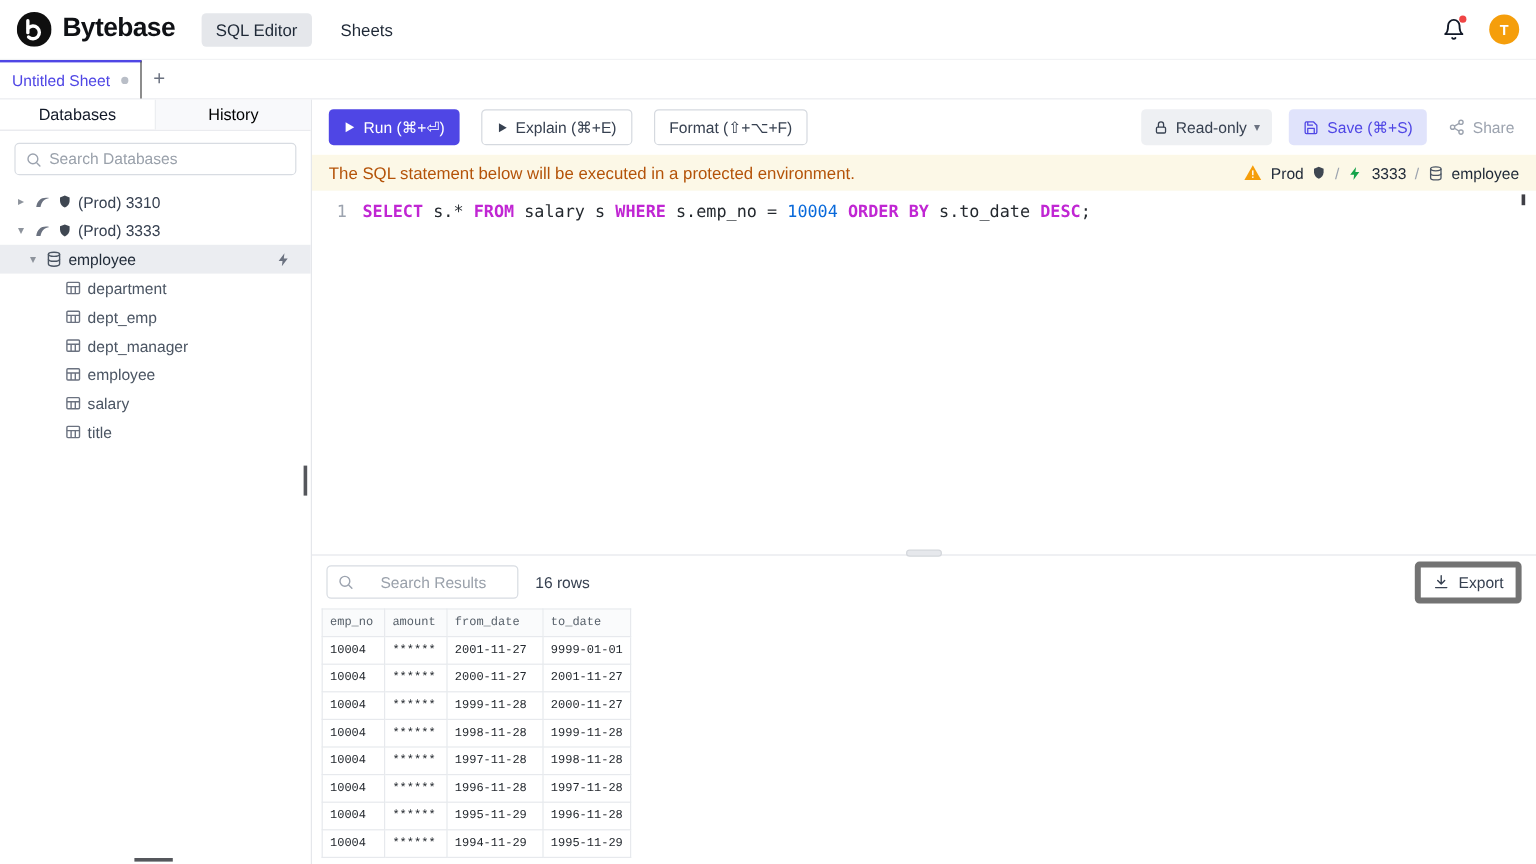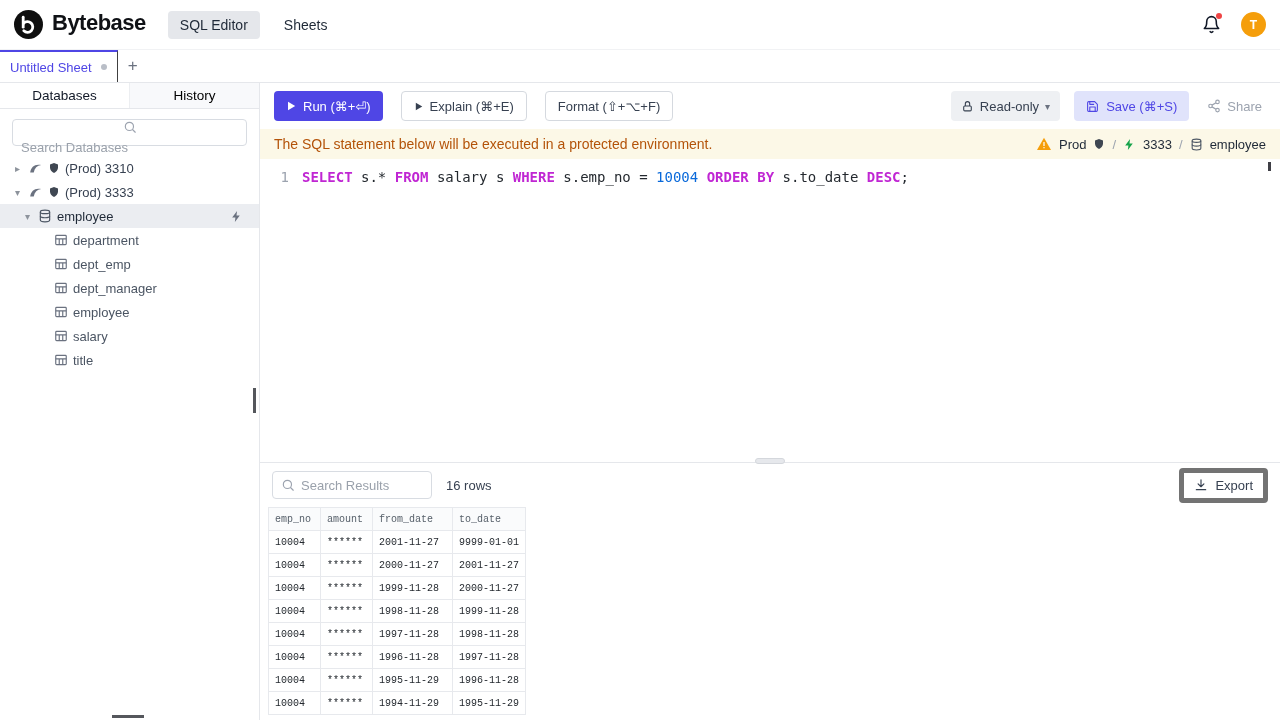--- a/index.html
+++ b/index.html
@@ -30,21 +30,21 @@
   .tab-add { width:30px; display:flex; align-items:center; justify-content:center; color:#6b7280;
              font-size:17px; cursor:pointer; }
 
   
   .sidebar { position:absolute; top:83px; left:0; width:260px; bottom:0; background:#fff;
              border-right:1px solid #e5e7eb; overflow:hidden; }
   .side-tabs { display:flex; height:26px; border-bottom:1px solid #e5e7eb; font-size:13.5px; }
   .side-tab { flex:1; display:flex; align-items:center; justify-content:center; color:#111827; cursor:pointer; }
   .side-tab.inactive { background:#f8f9fb; border-left:1px solid #eceef1; color:#000000; }
   .side-search { margin:10px 12px; height:27px; border:1px solid #d8dce2; border-radius:4px;
-                 display:flex; align-items:center; gap:6px; padding:0 8px;flex-direction:column; }
+                 display:flex; align-items:center; gap:6px; padding:0 8px; }
   .side-search input, .res-search input { border:none; outline:none; width:100%; font-size:13px;
                  font-family:"Liberation Sans",sans-serif; color:#374151; background:transparent; }
   .side-search input::placeholder, .res-search input::placeholder { color:#9aa1ab; }
   .tree { margin-top:2px; font-size:13px; color:#374151; }
   .tree-row { height:24px; display:flex; align-items:center; gap:5px; padding-right:8px; cursor:pointer; white-space:nowrap; }
   .tree-row .chev { color:#8d939c; font-size:10px; width:11px; text-align:center; flex:0 0 auto; }
   .tree-row.selected { background:#ebedf1; color:#1f2937; }
   .lvl0 { padding-left:12px; }
   .lvl1 { padding-left:22px; }
   .lvl2 { padding-left:54px; color:#4b5563; }
@@ -79,21 +79,21 @@
   .tok-num { color:#0969da; }
   .tok-plain { color:#24292f; }
   .editor-thumb { position:absolute; right:9px; top:3px; width:3px; height:9px; background:#3f3f46; }
 
   
   .results { position:absolute; left:0; right:0; top:379px; bottom:0; border-top:1px solid #e5e7eb; background:#fff; }
   .grip { position:absolute; top:-5px; left:50%; transform:translateX(-50%); width:30px; height:6px;
           border-radius:3px; background:#e6e8ec; border:1px solid #d4d7dc; cursor:row-resize; }
   .results-bar { height:44px; display:flex; align-items:center; padding:0 12px; gap:14px; }
   .res-search { width:160px; height:28px; border:1px solid #d8dce2; border-radius:4px; display:flex;
-                align-items:center; gap:6px; padding:0 8px; }
+                align-items:center; gap:22px; padding:0 8px; }
   .rowcount { font-size:13px; color:#374151; }
   .export-btn { margin-left:auto; display:flex; align-items:center; gap:7px; font-size:13px; color:#374151;
                 padding:5px 10px; border-radius:4px; border:5px solid #737373; background:#fff; cursor:pointer;
                 font-family:"Liberation Sans",sans-serif; }
   .rtable { margin-left:8px; border-collapse:collapse; table-layout:fixed;
             font-family:Liberation Mono, monospace; font-size:10px; }
   .rtable th { background:#fafbfc; color:#57606a; font-weight:400; text-align:left; }
   .rtable th, .rtable td { border:1px solid #e7e9ed; padding:3px 6px; height:23px; white-space:nowrap; overflow:hidden; }
   .rtable td { color:#24292f; }
 

